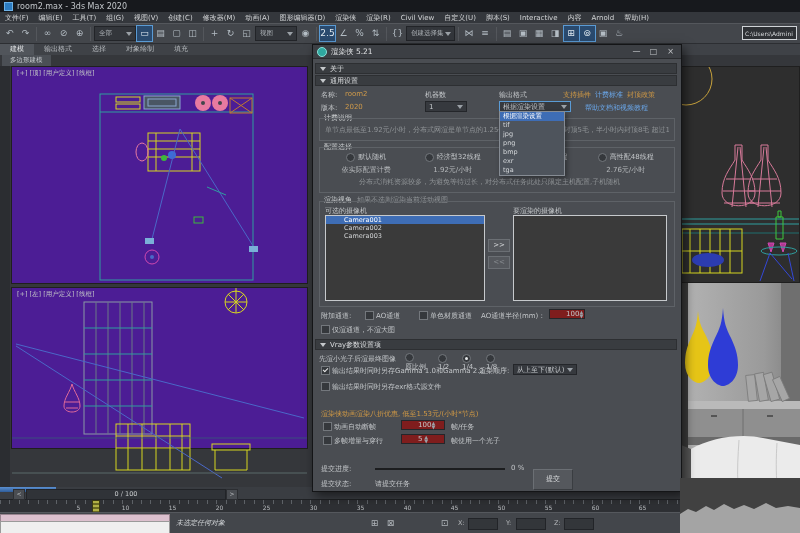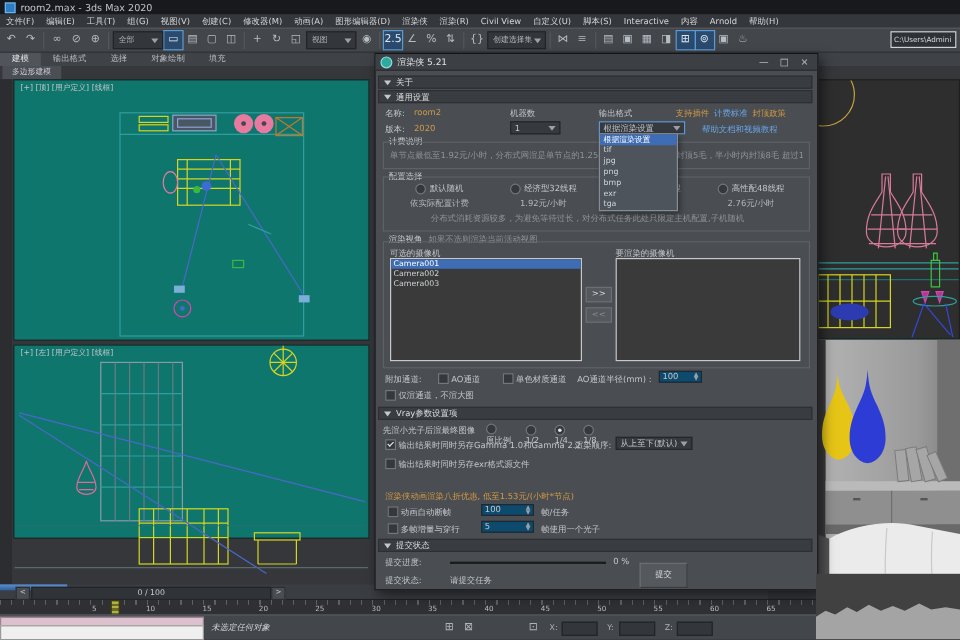--- a/index.html
+++ b/index.html
@@ -18,21 +18,21 @@
   .tb-icon.dd{width:auto;min-width:26px;height:13px;line-height:13px;background:#33363b;border:1px solid #222428;color:#aeb3b8;font-size:6.5px;padding:0 10px 0 4px;position:relative;text-align:left;white-space:nowrap;}
   .tb-icon.dd::after{content:"";position:absolute;right:3px;top:5px;border-left:3px solid transparent;border-right:3px solid transparent;border-top:4px solid #9aa0a6;}
   #path-box{left:742px;top:26px;width:55px;height:14px;border:1px solid #cfd3d7;background:#2e3135;color:#d8dbde;font-size:6px;line-height:14px;padding-left:2px;box-sizing:border-box;white-space:nowrap;overflow:hidden;}
   #ribbon{left:0;top:44px;width:800px;height:11px;background:#3f4247;display:flex;font-size:7px;color:#b6babe;}
   .ribbon-tab{padding:0 10px;line-height:11px;}
   .ribbon-tab.sel{background:#51555b;color:#e8eaec;}
   #ribbon2{left:0;top:55px;width:800px;height:11px;background:#35373b;}
   #subtab{position:absolute;left:2px;top:0;height:11px;line-height:11px;background:#4b4f55;color:#c9cdd1;font-size:6.5px;padding:0 8px;}
   
   #leftstrip{left:0;top:66px;width:10px;height:421px;background:#2b2d31;}
-  .vp{background:#0f766e;border:1px solid #1f1f1f;box-sizing:border-box;}
+  .vp{background:#4c1d95;border:1px solid #1f1f1f;box-sizing:border-box;}
   #vp1{left:11px;top:66px;width:297px;height:218px;}
   #vp2{left:11px;top:287px;width:297px;height:162px;}
   #vpR{left:681px;top:66px;width:119px;height:217px;background:#2e2e2e;}
   #vpRender{left:681px;top:283px;width:119px;height:202px;border:none;}
   .vp-label{position:absolute;left:5px;top:2px;font-size:6.5px;color:#c0c3c6;z-index:3;white-space:nowrap;}
   .vp svg{position:absolute;left:0;top:0;}
   
   #dialog{left:312px;top:44px;width:368px;height:446px;background:#4a4d52;border:1px solid #141517;box-shadow:3px 4px 10px rgba(0,0,0,.55);z-index:30;font-size:7px;}
   .dlg-title{position:absolute;left:0;top:0;width:100%;height:14px;background:#3c3f44;border-bottom:1px solid #2a2c2f;display:flex;align-items:center;gap:4px;padding:0 4px;box-sizing:border-box;}
   .dlg-ico{width:8px;height:8px;border-radius:50%;background:#2fa8a0;border:1px solid #8adfd8;}
@@ -51,27 +51,27 @@
   .dim{color:#8f9396;}
   .cb{position:absolute;width:7px;height:7px;background:#35383c;border:1px solid #73777c;}
   .cb.checked::after{content:"";position:absolute;left:1px;top:1px;width:4px;height:2px;border-left:1.5px solid #e8e8e8;border-bottom:1.5px solid #e8e8e8;transform:rotate(-45deg);}
   .radio{width:7px;height:7px;border-radius:50%;background:#35383c;border:1px solid #73777c;display:inline-block;position:relative;vertical-align:-1px;margin-right:3px;flex:0 0 auto;}
   .sel > .radio::after, .radio.on::after{content:"";position:absolute;left:2px;top:2px;width:3px;height:3px;border-radius:50%;background:#e4e6e8;}
   .cfg-row{position:absolute;left:10px;top:107px;width:346px;display:flex;}
   .cfg-opt{flex:1;text-align:center;}
   .cfg-l1{display:flex;align-items:center;justify-content:center;color:#c3c6c9;}
   .cfg-l2{margin-top:3px;color:#b4b7ba;}
   .cam-list{position:absolute;background:#3a3a3a;border:1px solid #c6c9cc;overflow:hidden;}
-  .cam-item{height:8px;line-height:8px;padding-left:2px;color:#d2d4d6;font-size:6.5px;white-space:nowrap;}
+  .cam-item{height:8px;line-height:8px;padding-left:18px;color:#d2d4d6;font-size:6.5px;white-space:nowrap;}
   .cam-item.sel{background:#3e6db5;color:#fff;}
   .xfer-btn{position:absolute;width:20px;height:11px;background:#55585d;border:1px solid #6b6f74;color:#d8dadc;text-align:center;line-height:10px;font-size:7px;}
   .xfer-btn.dim2{color:#8a8e92;}
   .ratio-row{position:absolute;display:flex;align-items:center;gap:2px;color:#c3c6c9;}
   .ratio-opt{display:flex;align-items:flex-start;margin-right:10px;flex-direction:column;}
-  .spin{position:absolute;background:#0c4a6e;border:1px solid #24262a;color:#c3c6c9;padding:0 2px;display:flex;align-items:center;box-sizing:border-box;}
+  .spin{position:absolute;background:#7f1d1d;border:1px solid #24262a;color:#c3c6c9;padding:0 16px;display:flex;align-items:center;box-sizing:border-box;}
   .spin .ud{margin-left:auto;font-size:5px;color:#9aa0a6;line-height:4px;}
   .pbar{position:absolute;height:2px;background:#1c1d1f;}
   .btn{position:absolute;background:#55585d;border:1px solid #6b6f74;border-bottom-color:#3a3d41;border-right-color:#3a3d41;color:#dcdee0;text-align:center;}
   #fmt-popup{position:absolute;left:186px;top:66px;width:64px;background:#4e545c;border:1px solid #868c94;z-index:6;box-shadow:2px 2px 5px rgba(0,0,0,.4);}
   .dd-item{height:9px;line-height:9px;padding-left:3px;font-size:6.5px;color:#d4d7da;white-space:nowrap;}
   .dd-item.sel{background:#3e6db5;color:#fff;}
   
   #trackbar{left:0;top:487px;width:640px;height:12px;background:#3a3d42;z-index:5;}
   #tb-range{position:absolute;left:0;top:0;width:56px;height:5px;background:linear-gradient(180deg,#5a8fd0,#2f5d9a);}
   .tb-arrow{position:absolute;top:2px;width:10px;height:9px;background:#4a4d52;border:1px solid #2c2e32;color:#c3c6c9;font-size:6px;line-height:8px;text-align:center;}
@@ -469,24 +469,20 @@
   </div>
   <span class="dlg-label" style="left:138px;top:377px">帧/任务</span>
   <span class="cb" style="left:10px;top:391px"></span>
   <span class="dlg-label" style="left:21px;top:391px">多帧增量与穿行</span>
   <div class="spin" style="left:88px;top:389px;width:44px;height:10px">
     <span>5</span>
     <span class="ud">▲<br>▼</span>
   </div>
   <span class="dlg-label" style="left:138px;top:391px">帧使用一个光子</span>
 
-  <div class="rollout" style="top:404px">
-    <span class="tri"></span>
-    <span>提交状态</span>
-  </div>
   <span class="dlg-label" style="left:8px;top:419px">提交进度:</span>
   <div class="pbar" style="left:62px;top:423px;width:130px"></div>
   <span class="dlg-label" style="left:198px;top:419px">0 %</span>
   <span class="dlg-label" style="left:8px;top:434px">提交状态:</span>
   <span class="dlg-label" style="left:62px;top:434px">请提交任务</span>
   <div class="btn" style="left:220px;top:424px;width:38px;height:19px;line-height:19px">提交</div>
 
   <div id="fmt-popup">
       <div class="dd-item sel">根据渲染设置</div>
       <div class="dd-item">tif</div>

